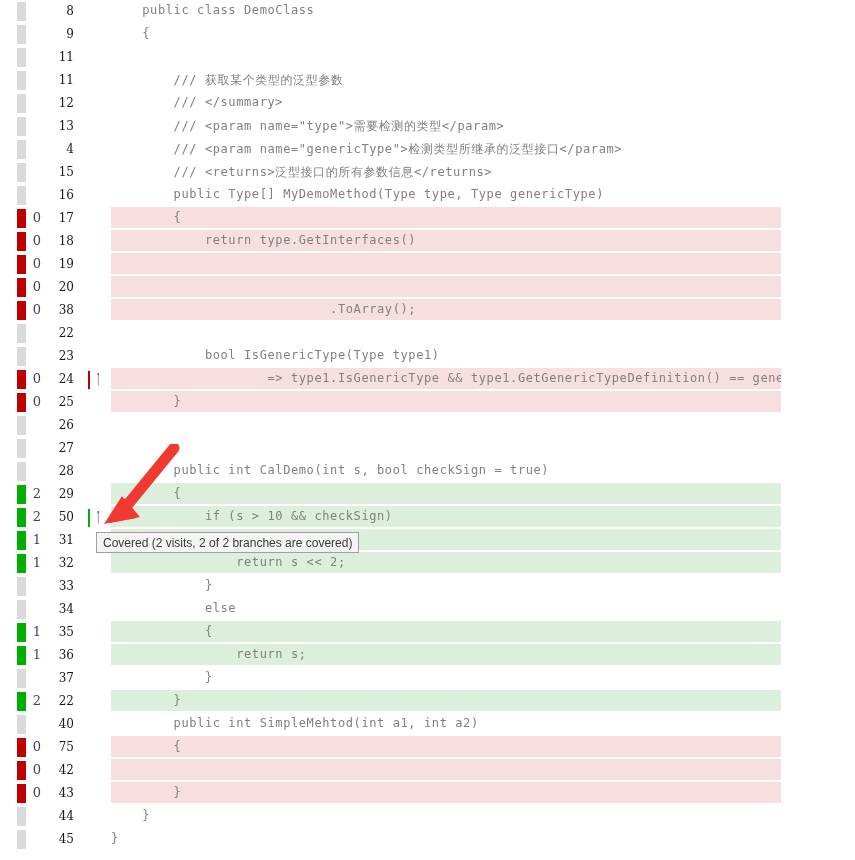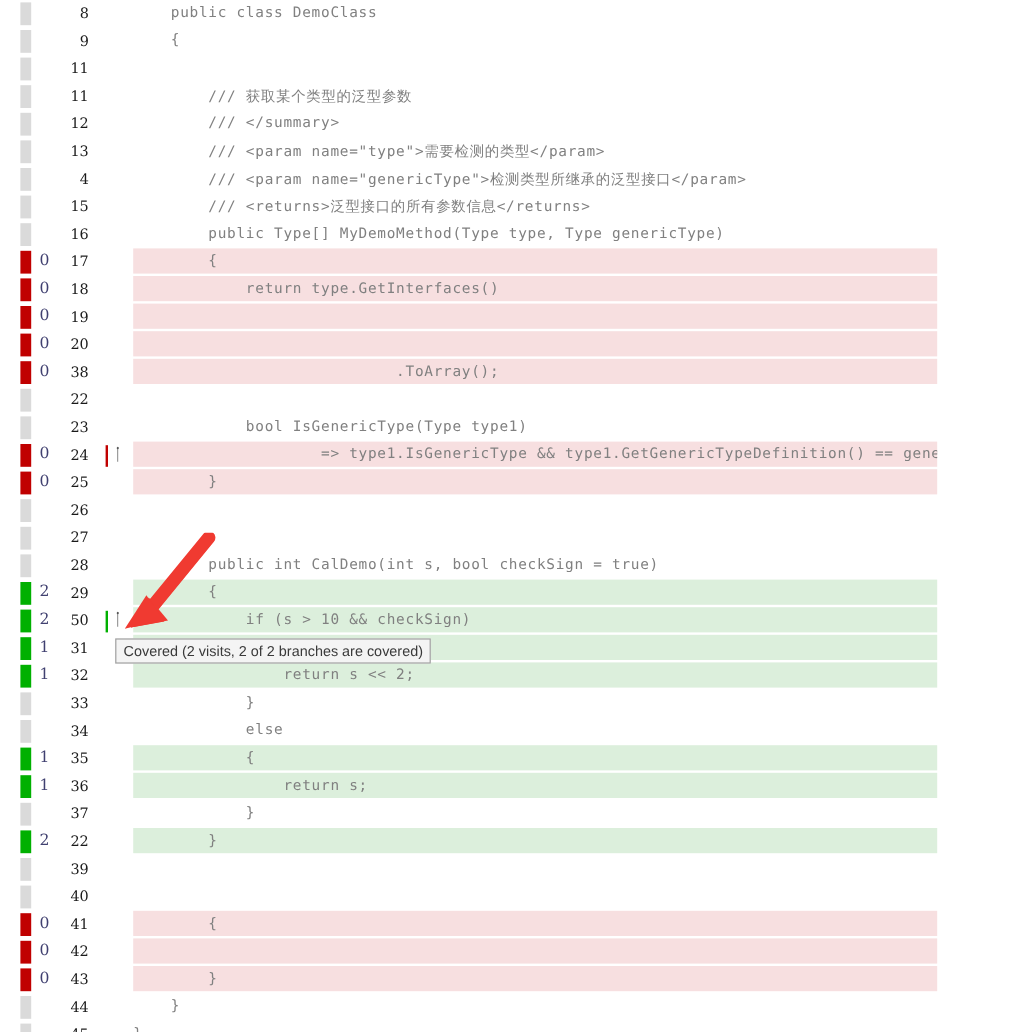--- a/index.html
+++ b/index.html
@@ -375,34 +375,28 @@
       <div class="code-row">
         <div class="cov-bar state-covered"></div>
         <div class="cov-count">2</div>
         <div class="line-no">22</div>
         <div class="hl state-covered"></div>
         <div class="code-text">        }</div>
       </div>
       <div class="code-row">
         <div class="cov-bar state-none"></div>
         <div class="cov-count"></div>
-        <div class="line-no">39</div>
-        <div class="hl state-none"></div>
-        <div class="code-text"></div>
-      </div>
-      <div class="code-row">
-        <div class="cov-bar state-none"></div>
-        <div class="cov-count"></div>
         <div class="line-no">40</div>
         <div class="hl state-none"></div>
-      </div>
-      <div class="code-row">
-        <div class="cov-bar state-uncovered"></div>
-        <div class="cov-count">0</div>
-        <div class="line-no">41</div>
+        <div class="code-text">        public int SimpleMehtod(int a1, int a2)</div>
+      </div>
+      <div class="code-row">
+        <div class="cov-bar state-uncovered"></div>
+        <div class="cov-count">0</div>
+        <div class="line-no">75</div>
         <div class="hl state-uncovered"></div>
         <div class="code-text">        {</div>
       </div>
       <div class="code-row">
         <div class="cov-bar state-uncovered"></div>
         <div class="cov-count">0</div>
         <div class="line-no">42</div>
         <div class="hl state-uncovered"></div>
       </div>
       <div class="code-row">

